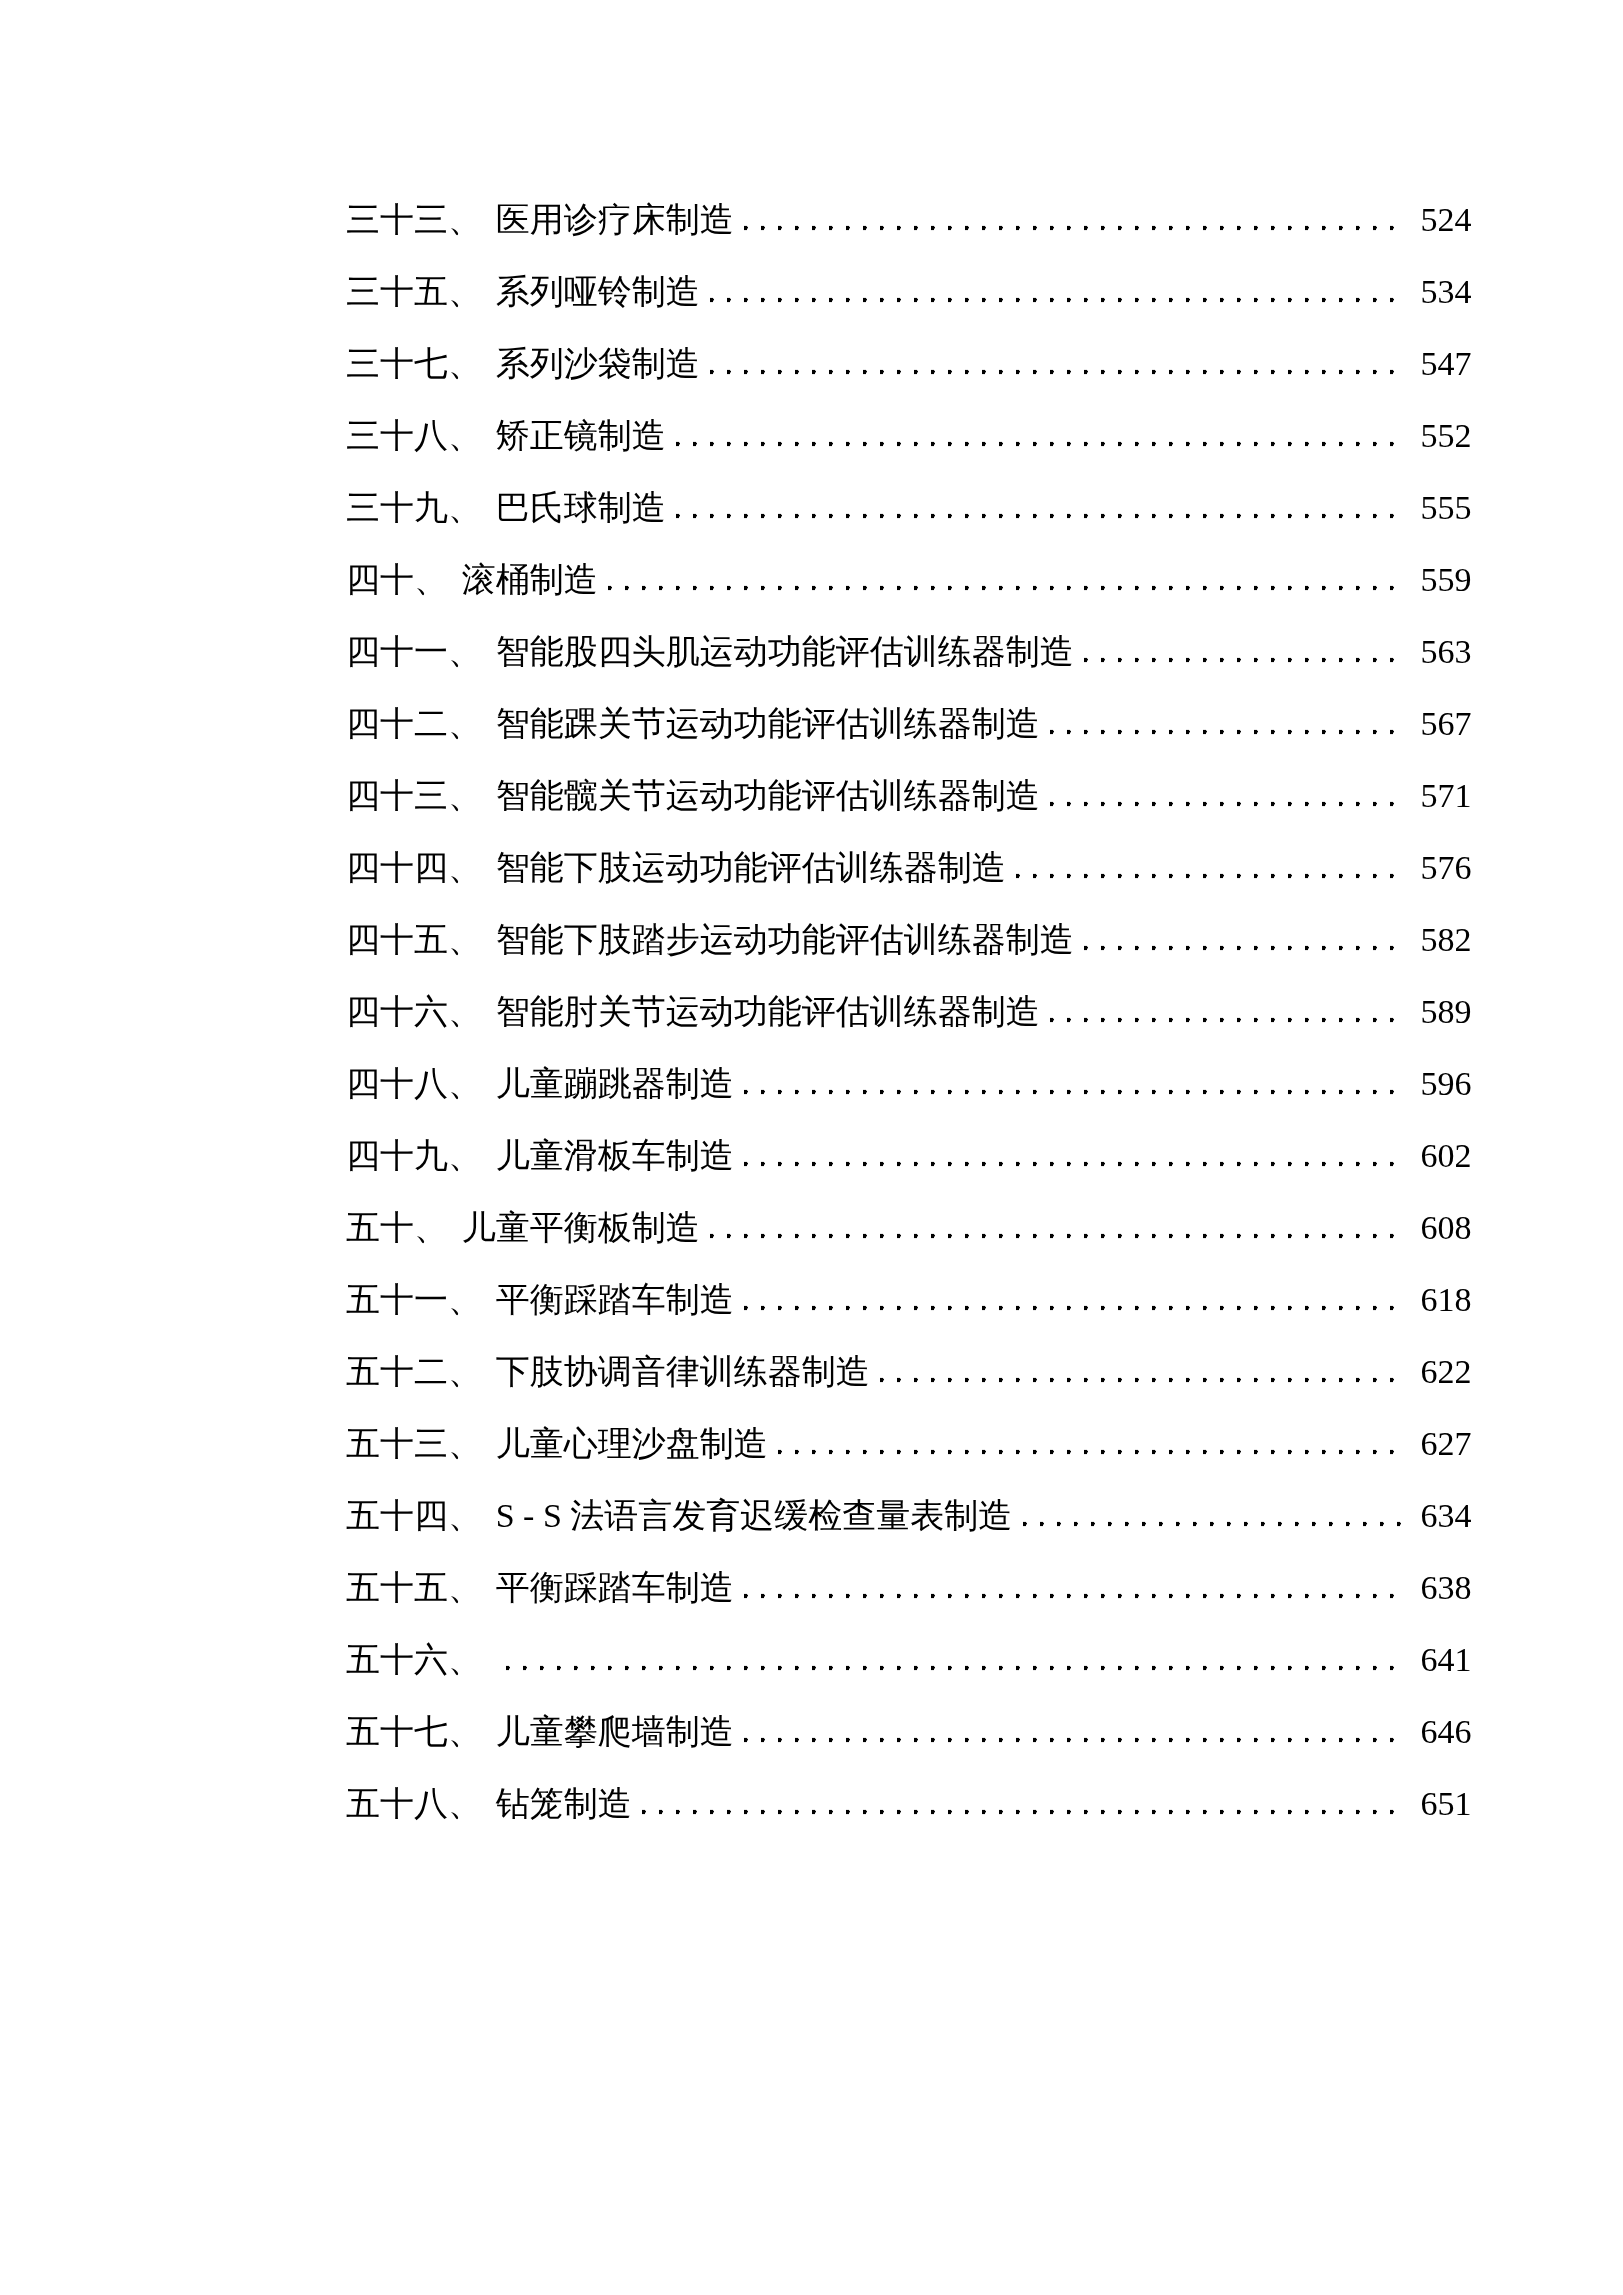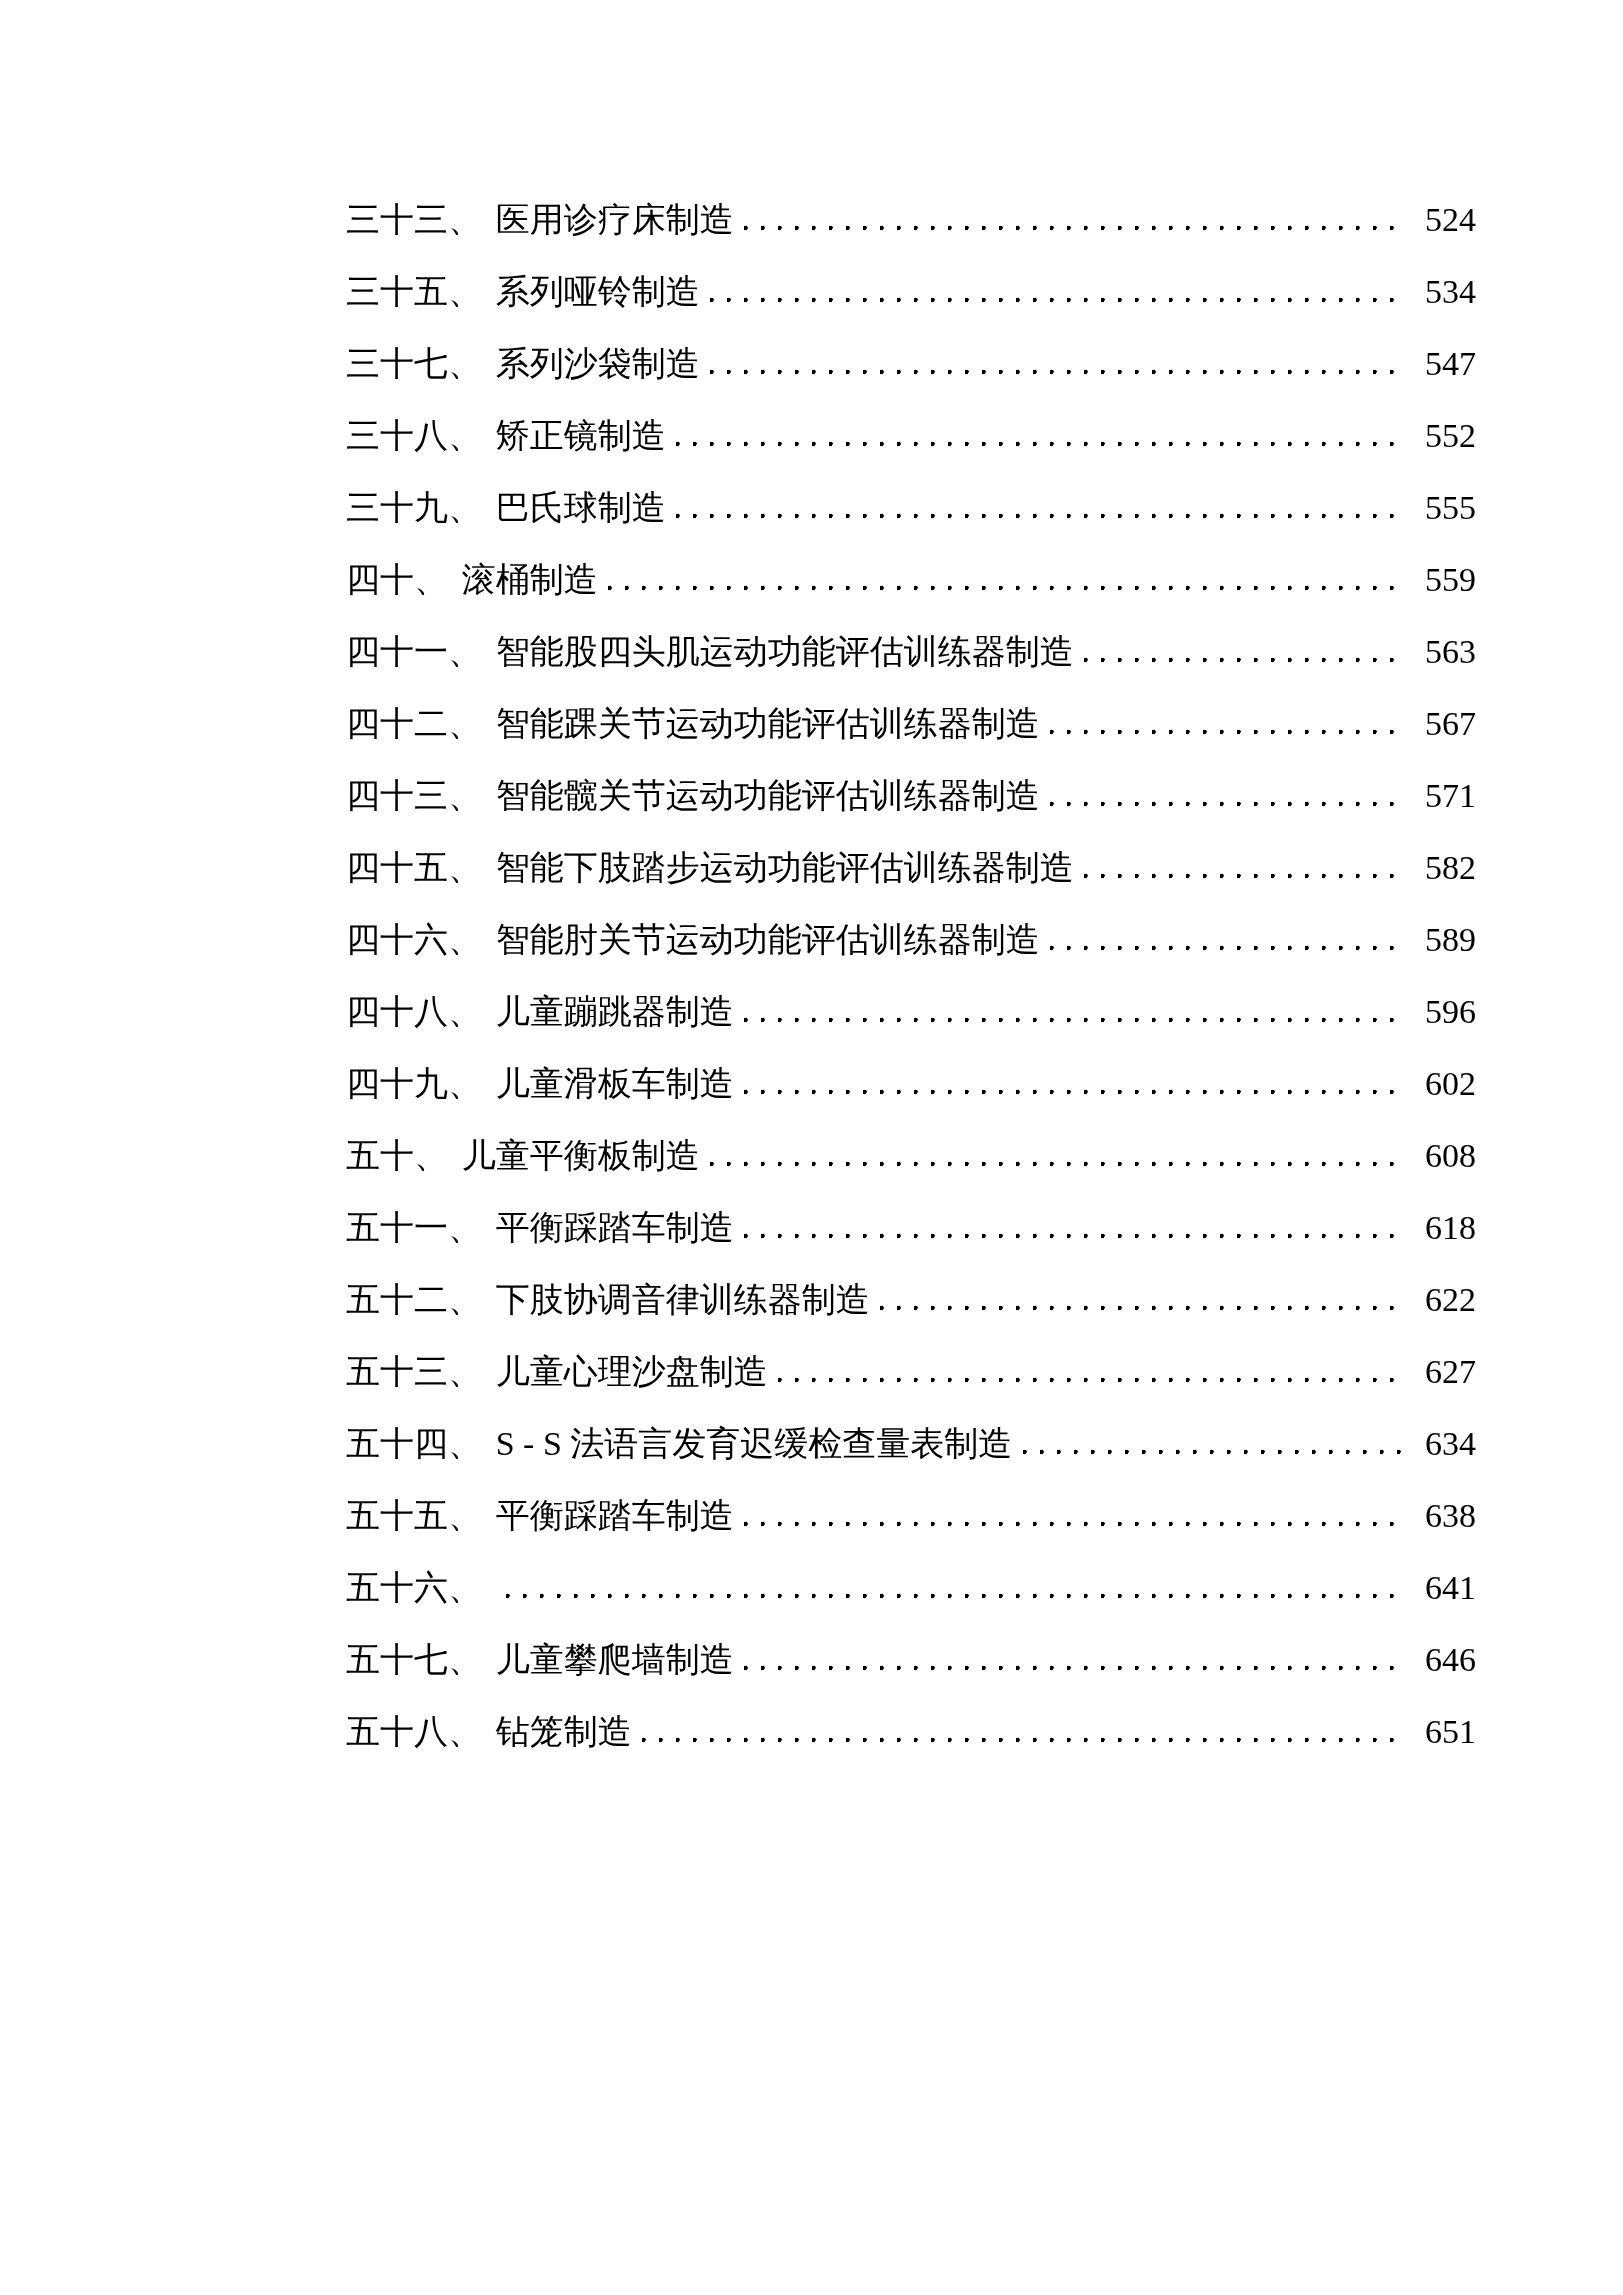--- a/index.html
+++ b/index.html
@@ -41,21 +41,21 @@
     height: 5.9px;
     margin: 0 14.4px 0 9.2px;
     background-image: radial-gradient(circle 2.1px at 2.6px 2.9px, #000000 98%, rgba(0,0,0,0) 100%);
     background-size: 17px 5.9px;
     background-repeat: repeat-x;
     background-position: left bottom;
   }
   .page-num {
     flex: 0 0 auto;
     min-width: 60px;
-    text-align: right;
+    text-align: center;
   }
 </style>
 </head>
 <body>
 
 <div class="page-root">
   <div class="toc" id="toc">
   <div class="toc-row">
     <span class="num">三十三、</span>
     <span class="title">医用诊疗床制造</span>
@@ -114,20 +114,26 @@
     <span class="page-num">567</span>
   </div>
 
   <div class="toc-row">
     <span class="num">四十三、</span>
     <span class="title">智能髋关节运动功能评估训练器制造</span>
     <span class="leader"></span>
     <span class="page-num">571</span>
   </div>
 
+  <div class="toc-row">
+    <span class="num">四十四、</span>
+    <span class="title">智能下肢运动功能评估训练器制造</span>
+    <span class="leader"></span>
+    <span class="page-num">576</span>
+  </div>
 
   <div class="toc-row">
     <span class="num">四十五、</span>
     <span class="title">智能下肢踏步运动功能评估训练器制造</span>
     <span class="leader"></span>
     <span class="page-num">582</span>
   </div>
 
   <div class="toc-row">
     <span class="num">四十六、</span>

